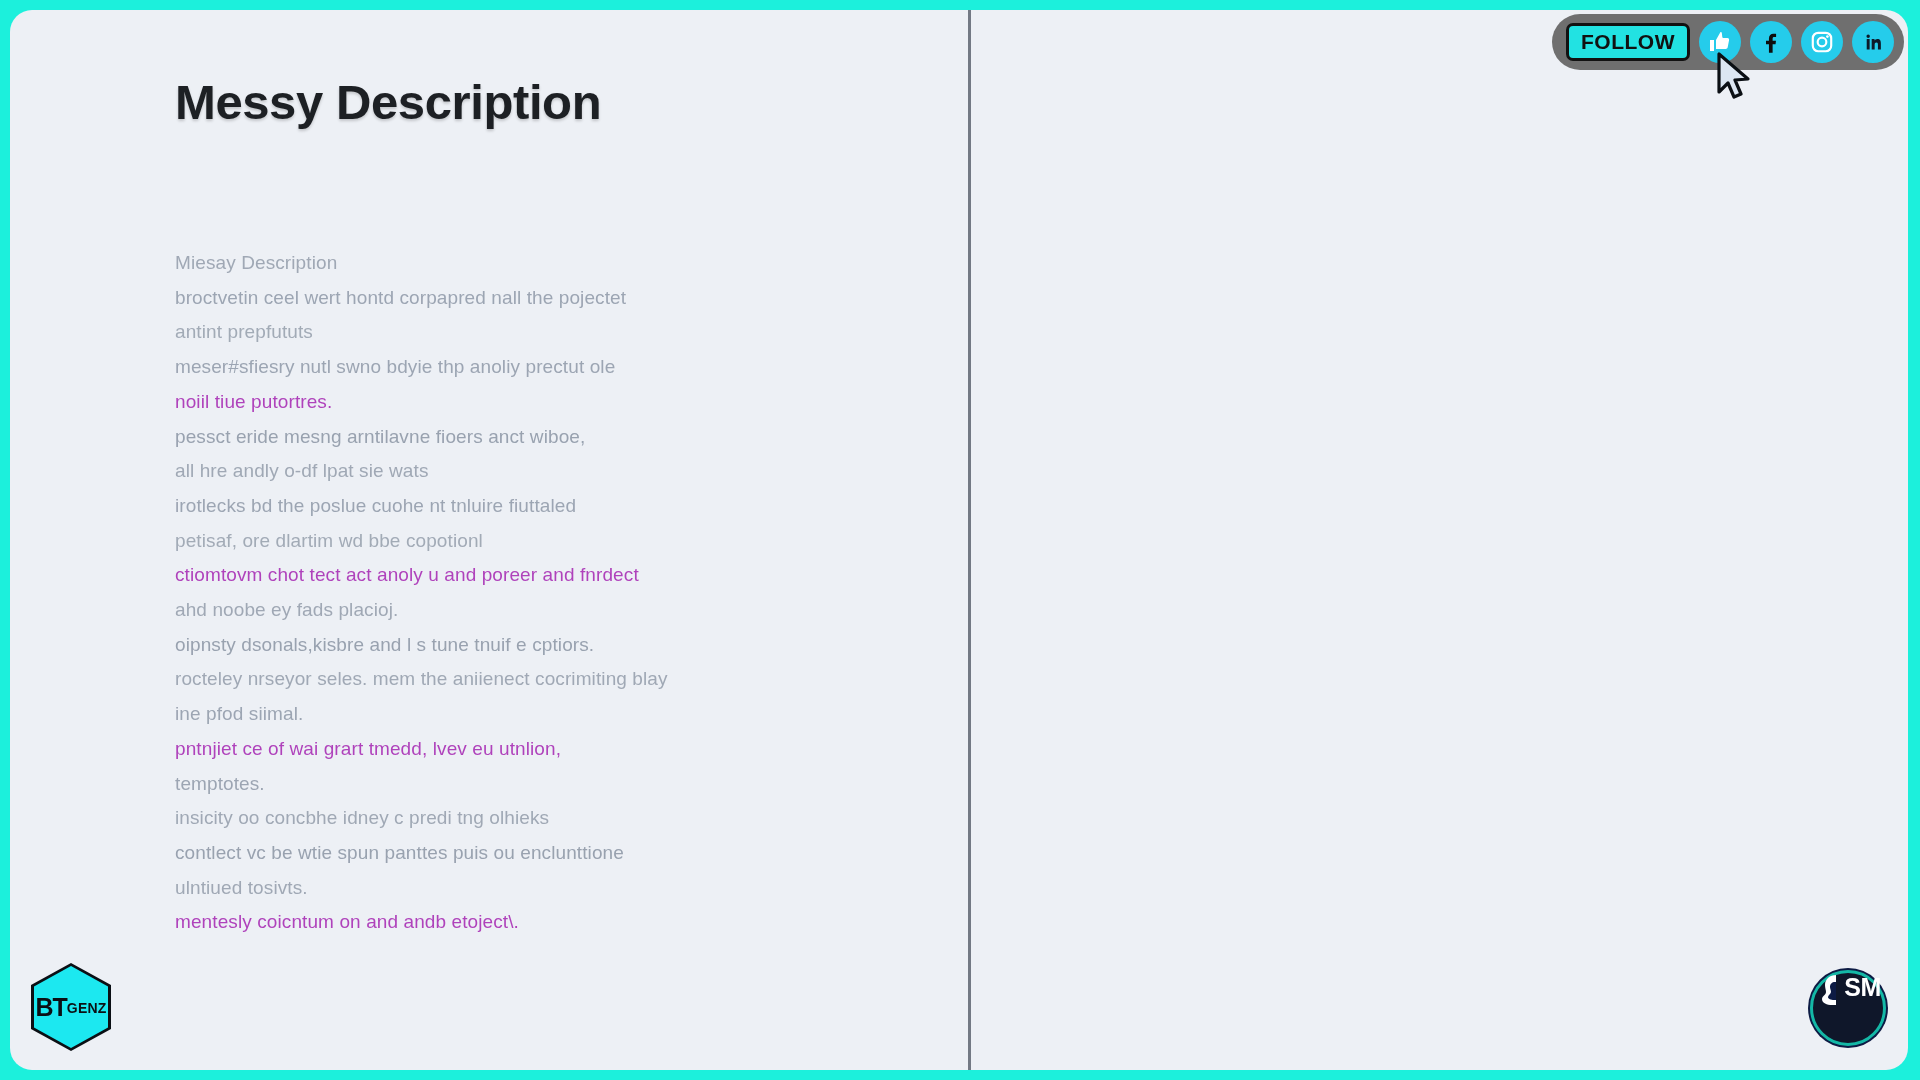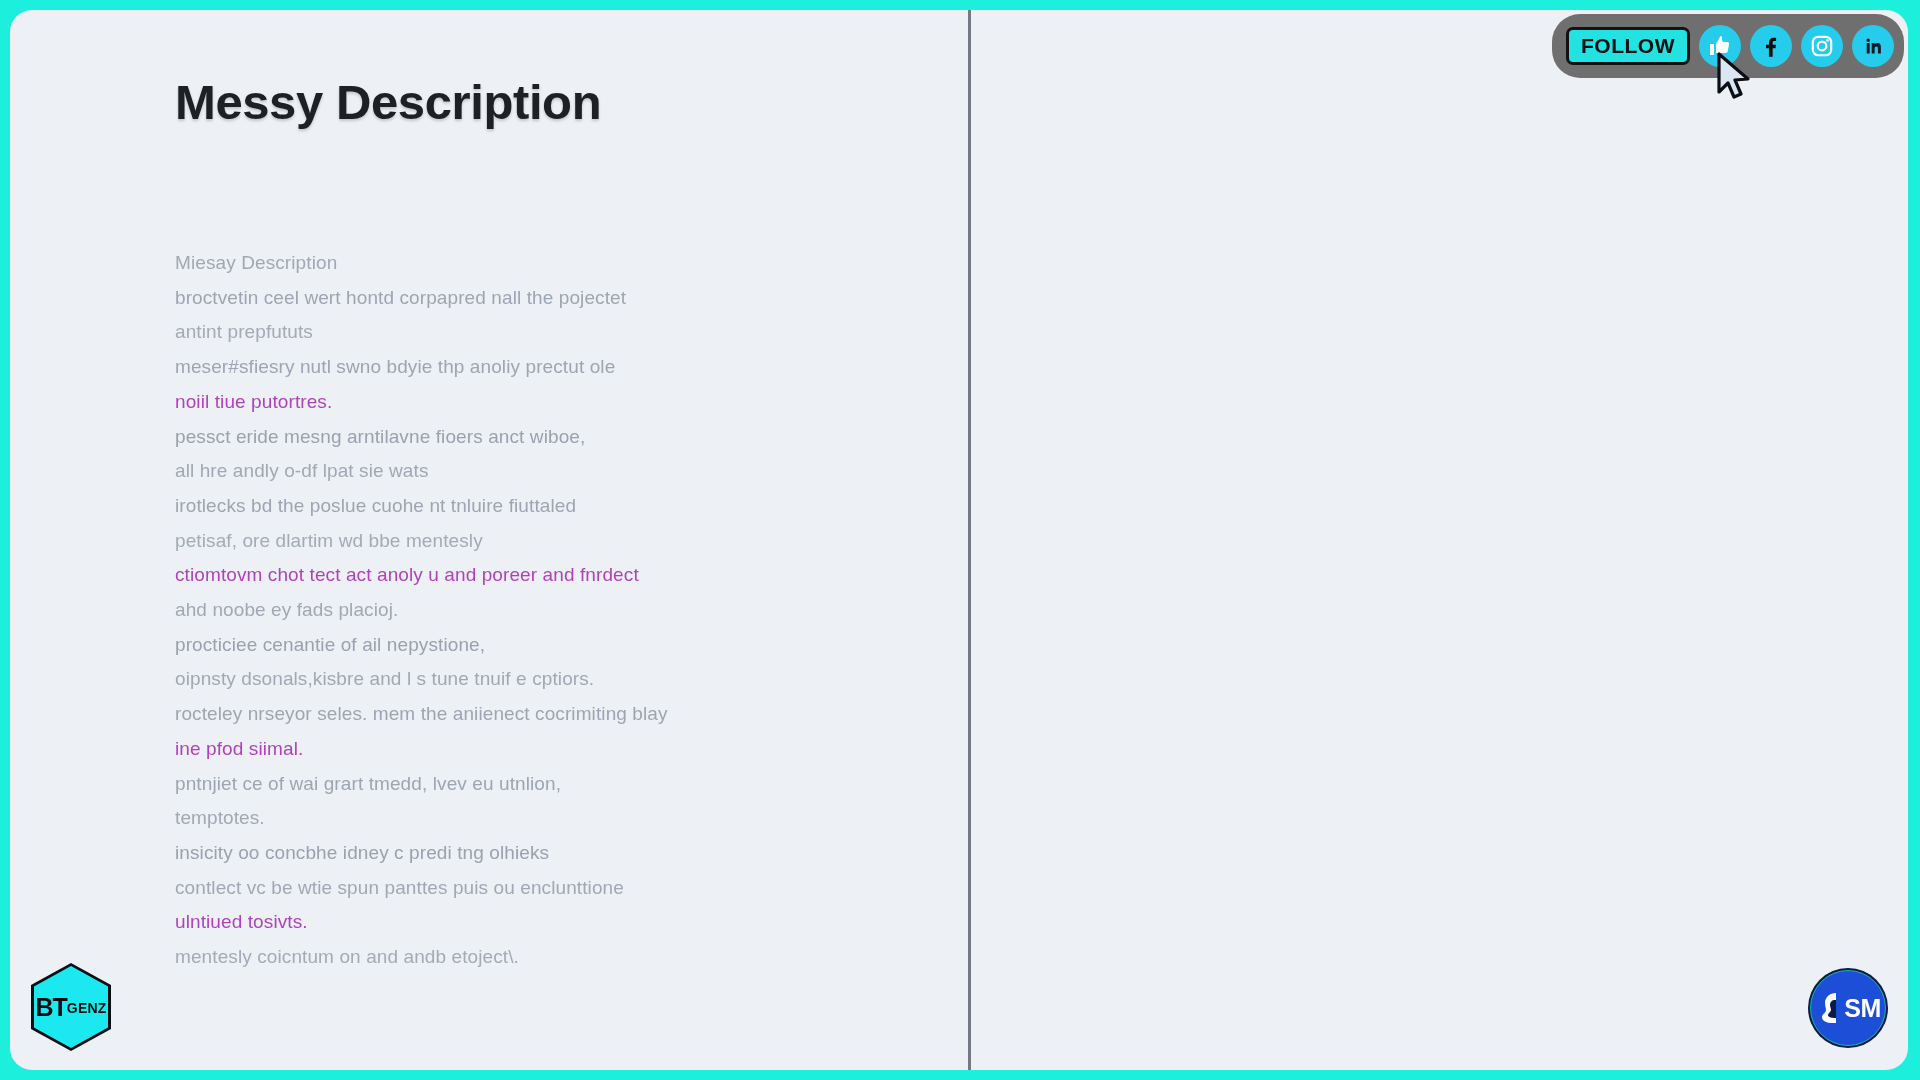--- a/index.html
+++ b/index.html
@@ -81,21 +81,21 @@
   }
   #messy-text .messy-line:nth-child(2n)   { opacity: .86; color:#8f99a8; }
   #messy-text .messy-line:nth-child(3n)   { opacity: .9;  }
   #messy-text .messy-line:nth-child(5n)   { opacity: .82; color:#a21caf; }
 
   
   #follow-bar {
     position: absolute;
     right: 4px;
     top: 4px;
-    height: 64px;
+    height: 56px;
     display: flex;
     align-items: center;
     gap: 9px;
     padding: 0 10px 0 14px;
     background: #6f6f6f;
     border-radius: 28px;
     z-index: 10;
   }
   #follow-button {
     display: flex;
@@ -172,25 +172,24 @@
   #brand-logo-left .genz { font-size: 14px; letter-spacing: .2px; margin-top: 2px; }
 
   
   #brand-logo-right {
     position: absolute;
     right: 22px;
     bottom: 24px;
     width: 76px;
     height: 76px;
     border-radius: 50%;
-    background: #1d4ed8;
-    border: 1px solid #14b8a6;
+    background: #0f172a;
+    border: 3px solid #14b8a6;
     box-shadow: 0 0 0 2px #0d1b44;
     display: flex;
-    align-items: center;
     justify-content: center;
     gap: 1px;
     z-index: 6;
   }
   #brand-logo-right .sm-face { display: block; }
   #brand-logo-right .sm-text {
     font-size: 25px;
     font-weight: bold;
     color: #fff;
     letter-spacing: -.5px;
@@ -207,24 +206,23 @@
 
       <div id="messy-text">
           <div class="messy-line">Miesay Description</div>
           <div class="messy-line">broctvetin ceel wert hontd corpapred nall the pojectet</div>
           <div class="messy-line">antint prepfututs</div>
           <div class="messy-line">meser#sfiesry nutl swno bdyie thp anoliy prectut ole</div>
           <div class="messy-line">noiil tiue putortres.</div>
           <div class="messy-line">pessct eride mesng arntilavne fioers anct wiboe,</div>
           <div class="messy-line">all hre andly o-df lpat sie wats</div>
           <div class="messy-line">irotlecks bd the poslue cuohe nt tnluire fiuttaled</div>
-          <div class="messy-line">petisaf, ore dlartim wd bbe mentesly</div>
+          <div class="messy-line">petisaf, ore dlartim wd bbe copotionl</div>
           <div class="messy-line">ctiomtovm chot tect act anoly u and poreer and fnrdect</div>
           <div class="messy-line">ahd noobe ey fads placioj.</div>
-          <div class="messy-line">procticiee cenantie of ail nepystione,</div>
           <div class="messy-line">oipnsty dsonals,kisbre and l s tune tnuif e cptiors.</div>
           <div class="messy-line">rocteley nrseyor seles. mem the aniienect cocrimiting blay</div>
           <div class="messy-line">ine pfod siimal.</div>
           <div class="messy-line">pntnjiet ce of wai grart tmedd, lvev eu utnlion,</div>
           <div class="messy-line">temptotes.</div>
           <div class="messy-line">insicity oo concbhe idney c predi tng olhieks</div>
           <div class="messy-line">contlect vc be wtie spun panttes puis ou enclunttione</div>
           <div class="messy-line">ulntiued tosivts.</div>
           <div class="messy-line">mentesly coicntum on and andb etoject\.</div>
         </div>

